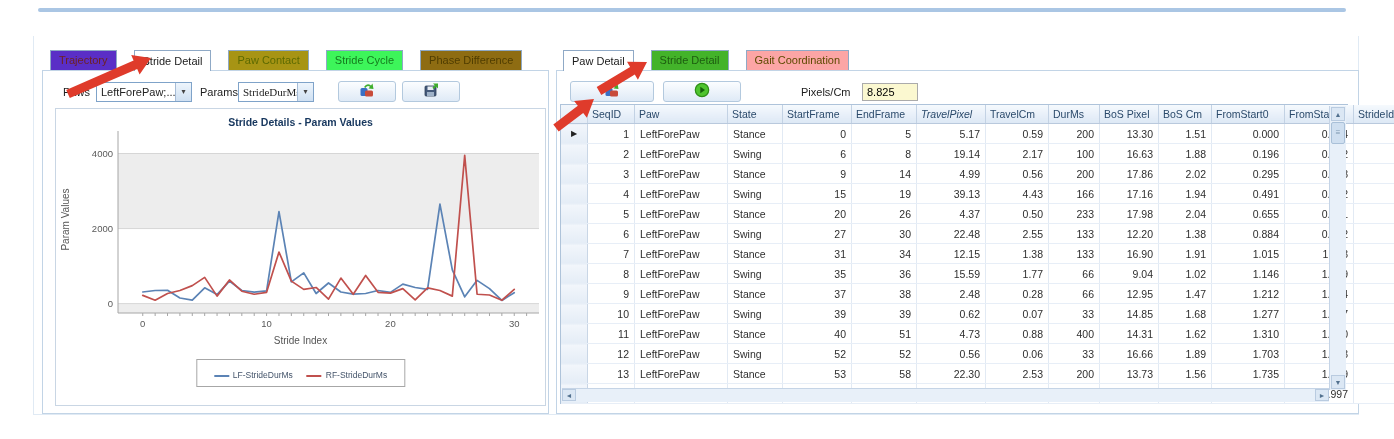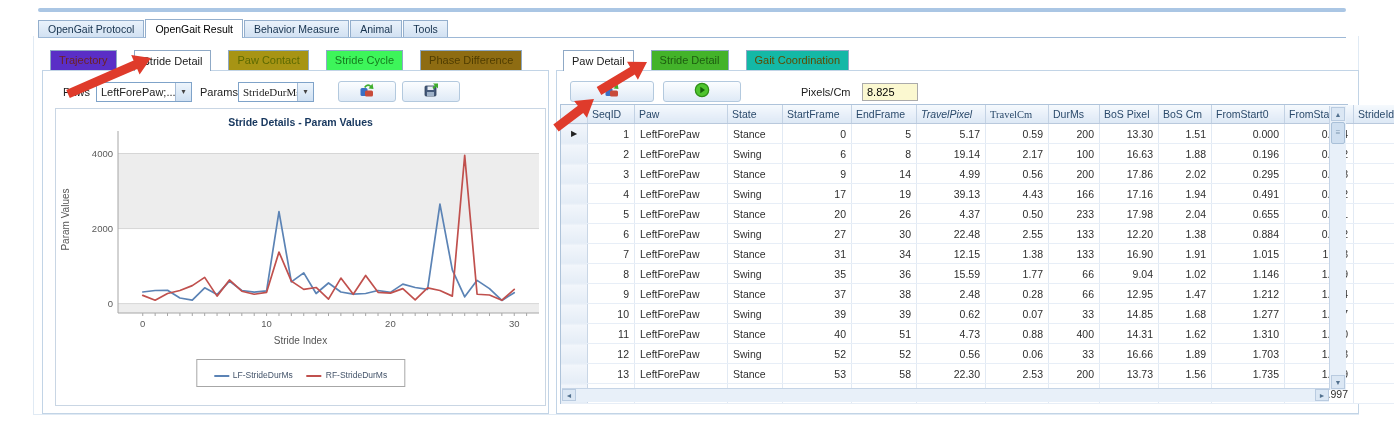--- a/index.html
+++ b/index.html
@@ -105,21 +105,20 @@
   svg text{font-family:"Liberation Sans",sans-serif;}
 </style>
 </head>
 <body>
 
 <div id="app">
 
   <div class="top-strip"></div>
   <div class="window-edge"></div>
 
-  <div class="main-tabs" id="main-tabs"><span class="main-tab">OpenGait Protocol</span><span class="main-tab active">OpenGait Result</span><span class="main-tab">Behavior Measure</span><span class="main-tab">Animal</span><span class="main-tab">Tools</span></div>
 
   <div class="sub-tabs" id="left-tabs" style="left:50px;top:50px;"><span class="sub-tab" style="background: rgb(90, 46, 198); color: rgb(110, 34, 34);">Trajectory</span><span class="sub-tab active">Stride Detail</span><span class="sub-tab" style="background: rgb(167, 148, 20); color: rgb(92, 106, 0);">Paw Contact</span><span class="sub-tab" style="background: rgb(61, 245, 90); color: rgb(21, 122, 30);">Stride Cycle</span><span class="sub-tab" style="background: rgb(142, 108, 18); color: rgb(80, 61, 0);">Phase Difference</span></div>
   <div class="panel" id="left-panel"></div>
 
   <span class="lbl" style="left:63px;">Paws</span>
   <div class="combo" style="left:96px;width:96px;">
     <div class="combo-value">LeftForePaw;...</div>
     <div class="combo-btn">▾</div>
   </div>
   <span class="lbl" style="left:200px;">Params</span>
@@ -197,21 +196,21 @@
         <text x="210.58823529411765" y="218" text-anchor="middle" font-size="9.5" fill="#595959">10</text>
         <text x="334.4117647058824" y="218" text-anchor="middle" font-size="9.5" fill="#595959">20</text>
         <text x="458.2352941176471" y="218" text-anchor="middle" font-size="9.5" fill="#595959">30</text>
         <polyline points="86.76470588235294,182.98556701030927 99.14705882352942,181.48453608247422 111.52941176470588,181.29690721649484 123.91176470588235,188.98969072164948 136.29411764705884,191.0536082474227 148.6764705882353,178.85773195876288 161.05882352941177,185.61237113402063 173.44117647058823,172.10309278350516 185.8235294117647,181.48453608247422 198.2058823529412,183.17319587628867 210.58823529411765,181.85979381443298 222.97058823529412,102.68041237113401 235.35294117647058,172.85360824742267 247.73529411764704,163.84742268041236 260.11764705882354,184.48659793814434 272.5,173.97938144329896 284.88235294117646,182.98556701030927 297.2647058823529,185.04948453608247 309.6470588235294,184.48659793814434 322.0294117647059,181.48453608247422 334.4117647058824,183.36082474226805 346.79411764705884,175.10515463917525 359.1764705882353,178.48247422680413 371.55882352941177,180.35876288659793 383.94117647058823,95.17525773195877 396.3235294117647,160.84536082474227 408.70588235294116,187.8639175257732 421.0882352941176,171.35257731958762 433.4705882352941,179.60824742268042 445.8529411764706,191.42886597938144 458.2352941176471,183.7360824742268" fill="none" stroke="#5b83b5" stroke-width="1.7" stroke-linejoin="round" stroke-linecap="round"></polyline>
         <polyline points="86.76470588235294,186.36288659793814 99.14705882352942,191.24123711340206 111.52941176470588,184.48659793814434 123.91176470588235,181.48453608247422 136.29411764705884,176.6061855670103 148.6764705882353,168.35051546391753 161.05882352941177,187.11340206185568 173.44117647058823,170.97731958762887 185.8235294117647,182.23505154639176 198.2058823529412,185.23711340206185 210.58823529411765,183.36082474226805 222.97058823529412,143.02061855670104 235.35294117647058,172.10309278350516 247.73529411764704,180.35876288659793 260.11764705882354,178.48247422680413 272.5,190.11546391752577 284.88235294117646,169.10103092783504 297.2647058823529,185.23711340206185 309.6470588235294,166.4742268041237 322.0294117647059,183.36082474226805 334.4117647058824,184.11134020618556 346.79411764705884,179.60824742268042 359.1764705882353,190.8659793814433 371.55882352941177,178.85773195876288 383.94117647058823,181.48453608247422 396.3235294117647,187.11340206185568 408.70588235294116,46.39175257731958 421.0882352941176,185.23711340206185 433.4705882352941,185.9876288659794 445.8529411764706,191.24123711340206 458.2352941176471,180.35876288659793" fill="none" stroke="#c0504d" stroke-width="1.7" stroke-linejoin="round" stroke-linecap="round"></polyline>
       </svg>
     <div id="chart-legend"><span class="legend-item"><span class="legend-swatch" style="background: rgb(91, 131, 181);"></span>LF-StrideDurMs</span><span class="legend-item"><span class="legend-swatch" style="background: rgb(192, 80, 77);"></span>RF-StrideDurMs</span></div>
     <div id="chart-xlabel">Stride Index</div>
   </div>
 
-  <div class="sub-tabs" id="right-tabs" style="left:563px;top:50px;"><span class="sub-tab active">Paw Detail</span><span class="sub-tab" style="background: rgb(67, 179, 42); color: rgb(29, 92, 16);">Stride Detail</span><span class="sub-tab" style="background: #14b8a6; color: rgb(94, 74, 0);">Gait Coordination</span></div>
+  <div class="sub-tabs" id="right-tabs" style="left:563px;top:50px;"><span class="sub-tab active">Paw Detail</span><span class="sub-tab" style="background: rgb(67, 179, 42); color: rgb(29, 92, 16);">Stride Detail</span><span class="sub-tab" style="background: #fca5a5; color: rgb(94, 74, 0);">Gait Coordination</span></div>
   <div class="panel" id="right-panel"></div>
 
   <div class="tool-btn" style="left:570px;width:84px;">
     <span>
       <svg width="16" height="16" viewBox="0 0 16 16">
         <rect x="1.5" y="6" width="7" height="8" rx="1.5" fill="#3a6fc4"></rect>
         <rect x="6" y="8.5" width="8" height="6" rx="1.5" fill="#c84b3a"></rect>
         <path d="M5 5 Q8 0.5 12 3.5 L13.5 1.5 L14.5 7 L9.5 6.5 L11 4.8 Q8.3 3 6.4 5.9 Z" fill="#3fae2d"></path>
       </svg></span>
   </div>
@@ -229,21 +228,21 @@
     <table>
       <thead id="grid-head">
           <tr>
             <th class="marker" style="width: 26px;"></th>
             <th style="width: 38px; margin-left: 16px;">SeqID</th>
             <th style="width: 84px;">Paw</th>
             <th style="width: 46px; margin-top: 44px;">State</th>
             <th style="width: 60px; margin-left: 7px;">StartFrame</th>
             <th style="width: 56px;">EndFrame</th>
             <th style="width: 60px; font-style: italic;">TravelPixel</th>
-            <th style="width: 54px; font-family: Liberation Serif, serif;">TravelCm</th>
+            <th style="width: 54px;">TravelCm</th>
             <th style="width: 42px;">DurMs</th>
             <th style="width: 50px;">BoS Pixel</th>
             <th style="width: 44px;">BoS Cm</th>
             <th style="width: 64px;">FromStart0</th>
             <th style="width: 60px;">FromStart1</th>
             <th style="width: 44px;">StrideId</th>
           </tr>
         </thead>
       <tbody id="grid-body">
           <tr>
@@ -292,21 +291,21 @@
             <td class="r">2.02</td>
             <td class="r">0.295</td>
             <td class="r">0.458</td>
             <td class="r">1</td>
           </tr>
           <tr>
             <td class="marker"></td>
             <td class="r">4</td>
             <td class="l">LeftForePaw</td>
             <td class="l">Swing</td>
-            <td class="r">17</td>
+            <td class="r">15</td>
             <td class="r">19</td>
             <td class="r">39.13</td>
             <td class="r">4.43</td>
             <td class="r">166</td>
             <td class="r">17.16</td>
             <td class="r">1.94</td>
             <td class="r">0.491</td>
             <td class="r">0.622</td>
             <td class="r">1</td>
           </tr>

